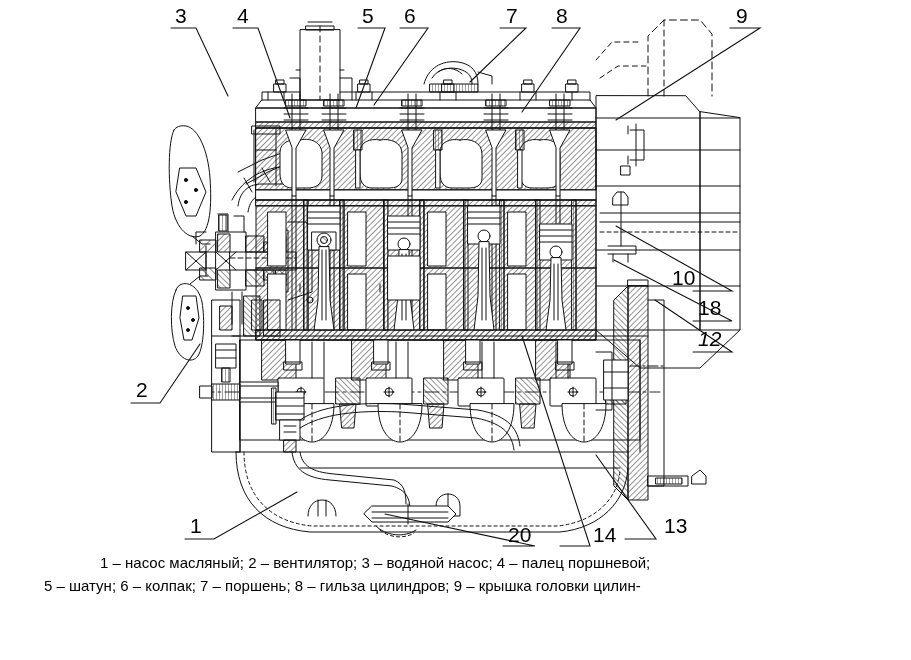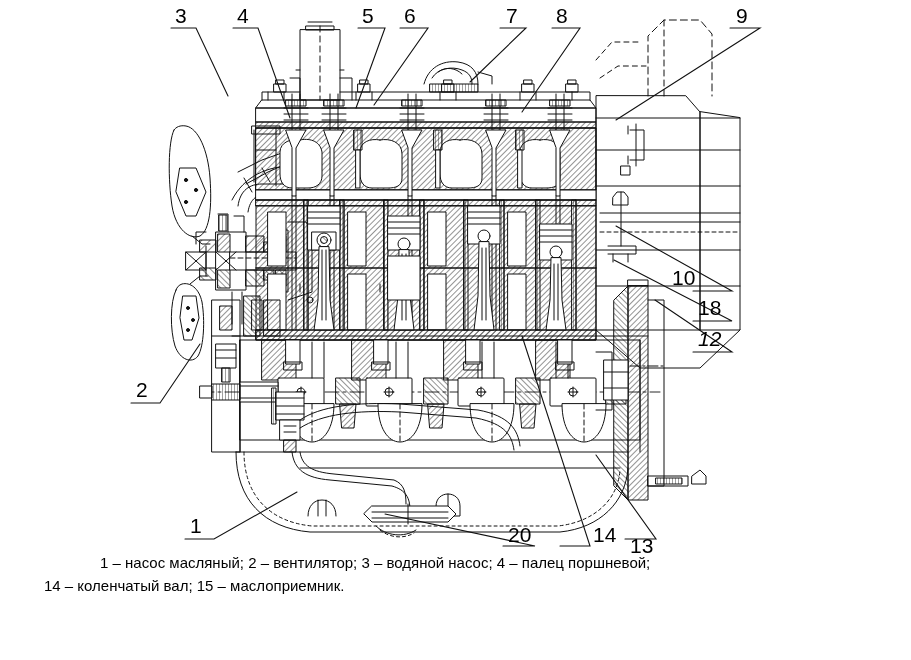--- a/index.html
+++ b/index.html
@@ -499,19 +499,19 @@
   <span class="callout-num" style="left:506px;top:5px;">7</span>
   <span class="callout-num" style="left:556px;top:5px;">8</span>
   <span class="callout-num" style="left:736px;top:5px;">9</span>
   <span class="callout-num" style="left:672px;top:267px;text-align:center;">10</span>
   <span class="callout-num" style="left:698px;top:297px;">18</span>
   <span class="callout-num" style="left:698px;top:328px;font-style:italic;">12</span>
   <span class="callout-num" style="left:136px;top:379px;">2</span>
   <span class="callout-num" style="left:190px;top:515px;">1</span>
   <span class="callout-num" style="left:508px;top:524px;">20</span>
   <span class="callout-num" style="left:565px;top:524px;margin-left:28px;">14</span>
-  <span class="callout-num" style="left:630px;top:515px;margin-top:20px;">13</span>
+  <span class="callout-num" style="left:664px;top:515px;">13</span>
 </div>
 
 <div id="caption">
   <div class="line first">1 – насос масляный; 2 – вентилятор; 3 – водяной насос; 4 – палец поршневой;</div>
-  <div class="line">14 – коленчатый вал; 15 – маслоприемник.</div>
+  <div class="line">5 – шатун; 6 – колпак; 7 – поршень; 8 – гильза цилиндров; 9 – крышка головки цилин-</div>
 </div>
 
 </body></html>

